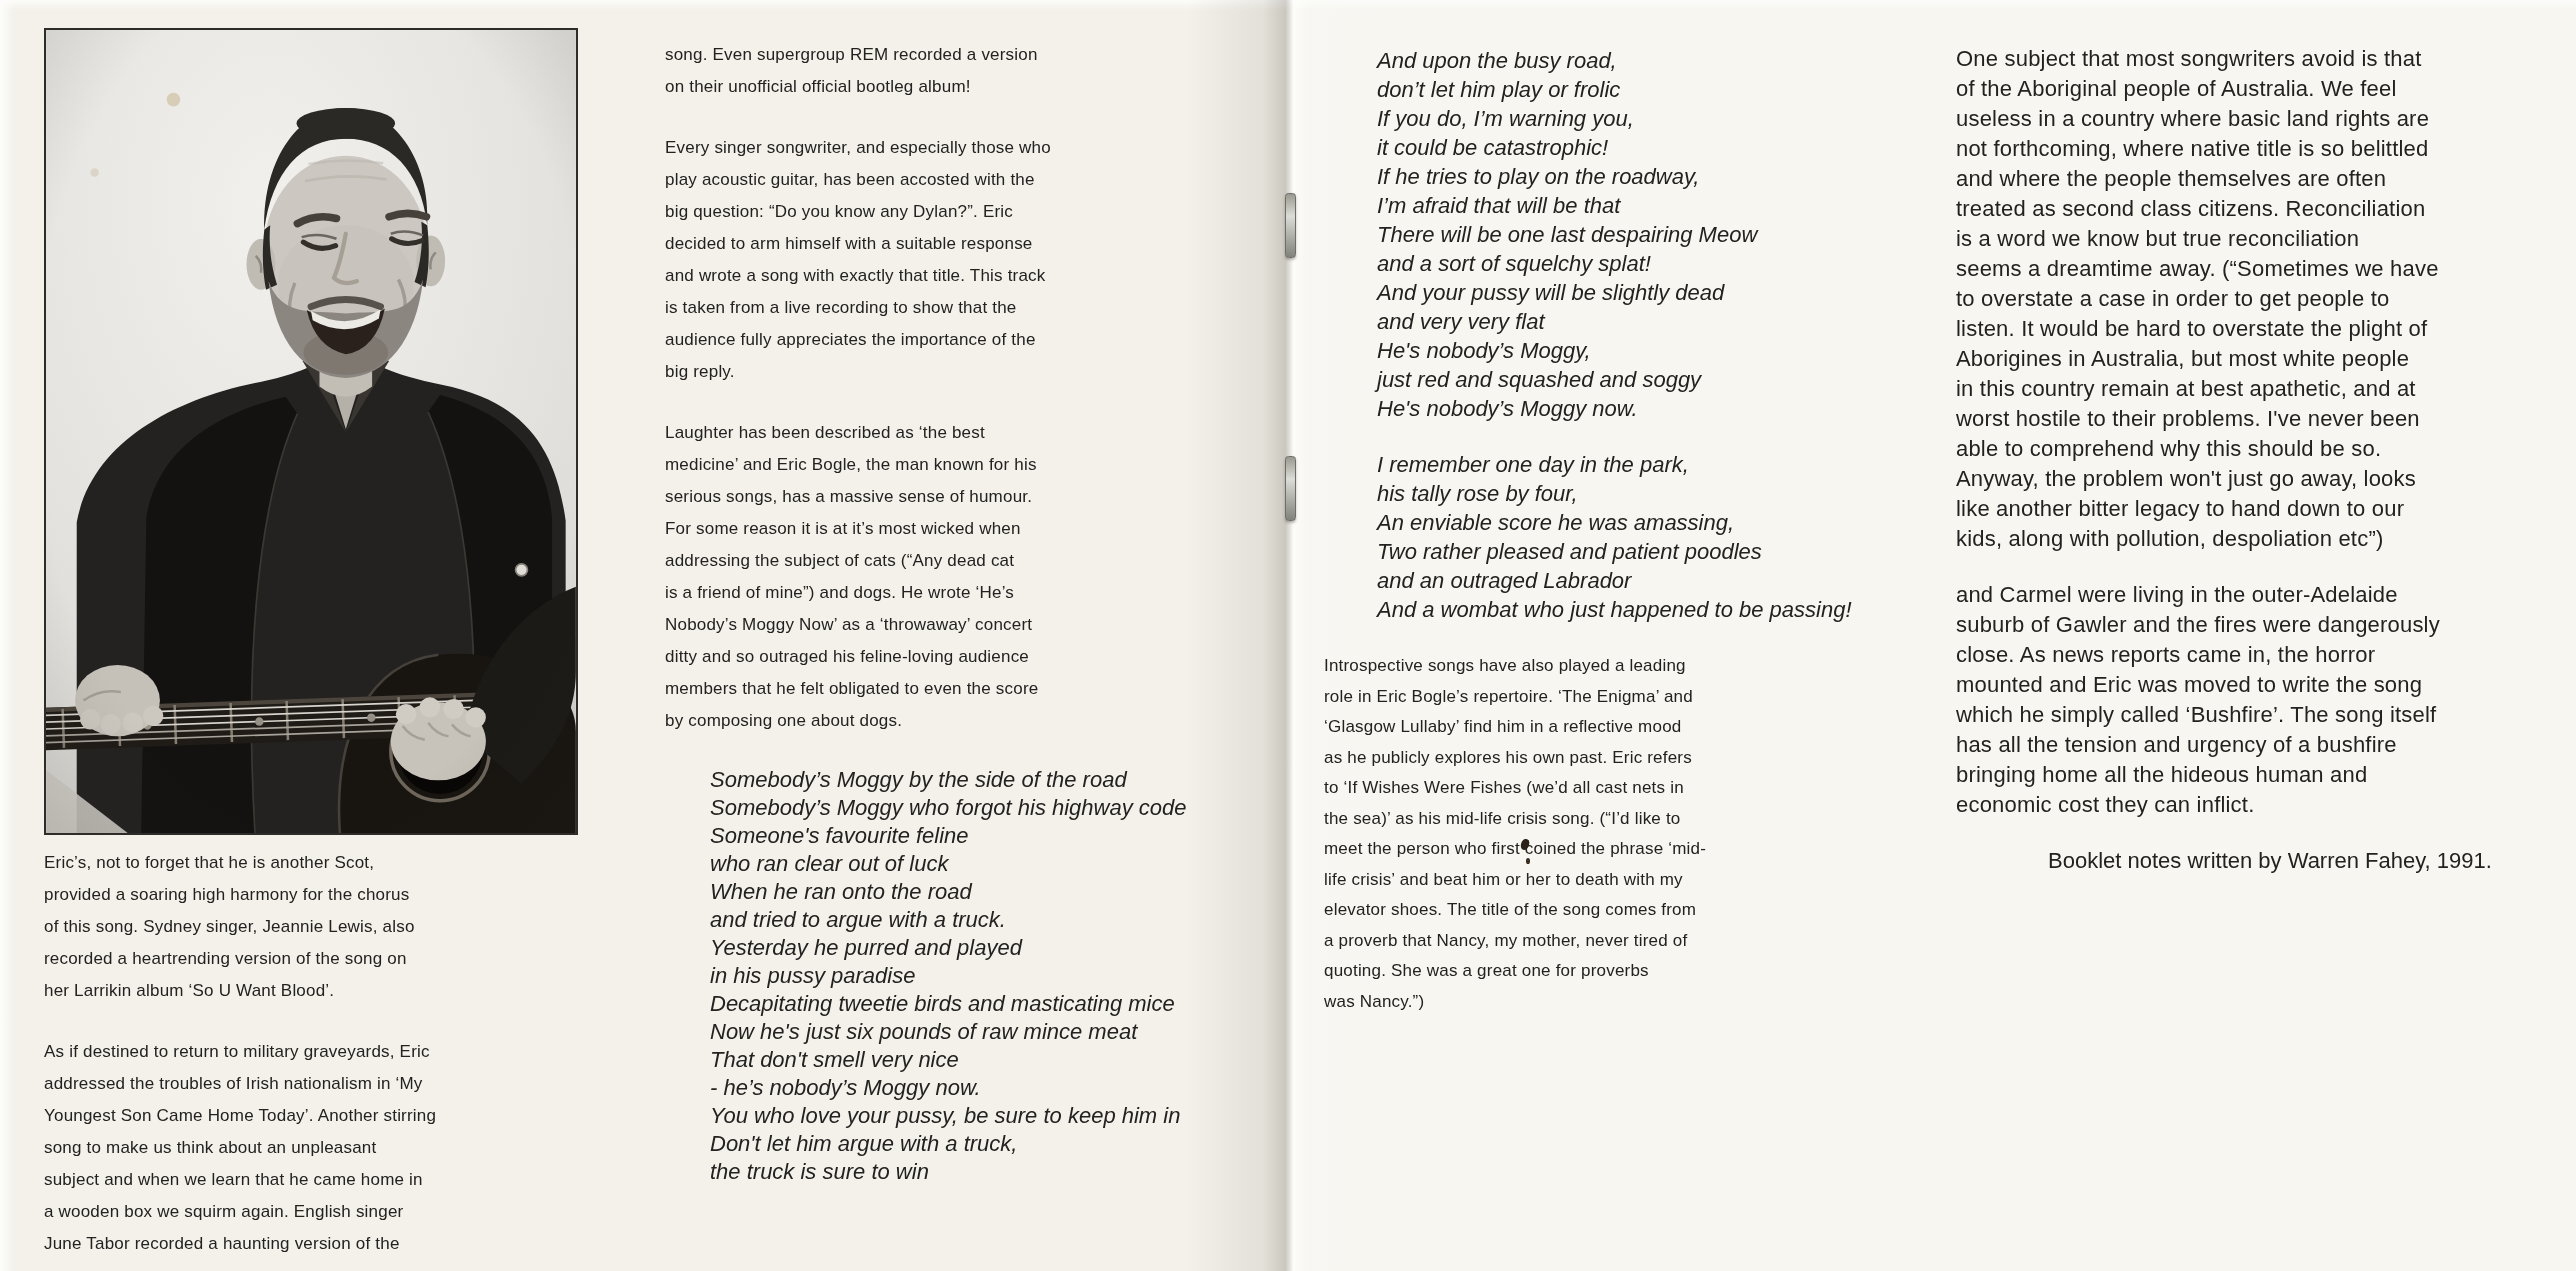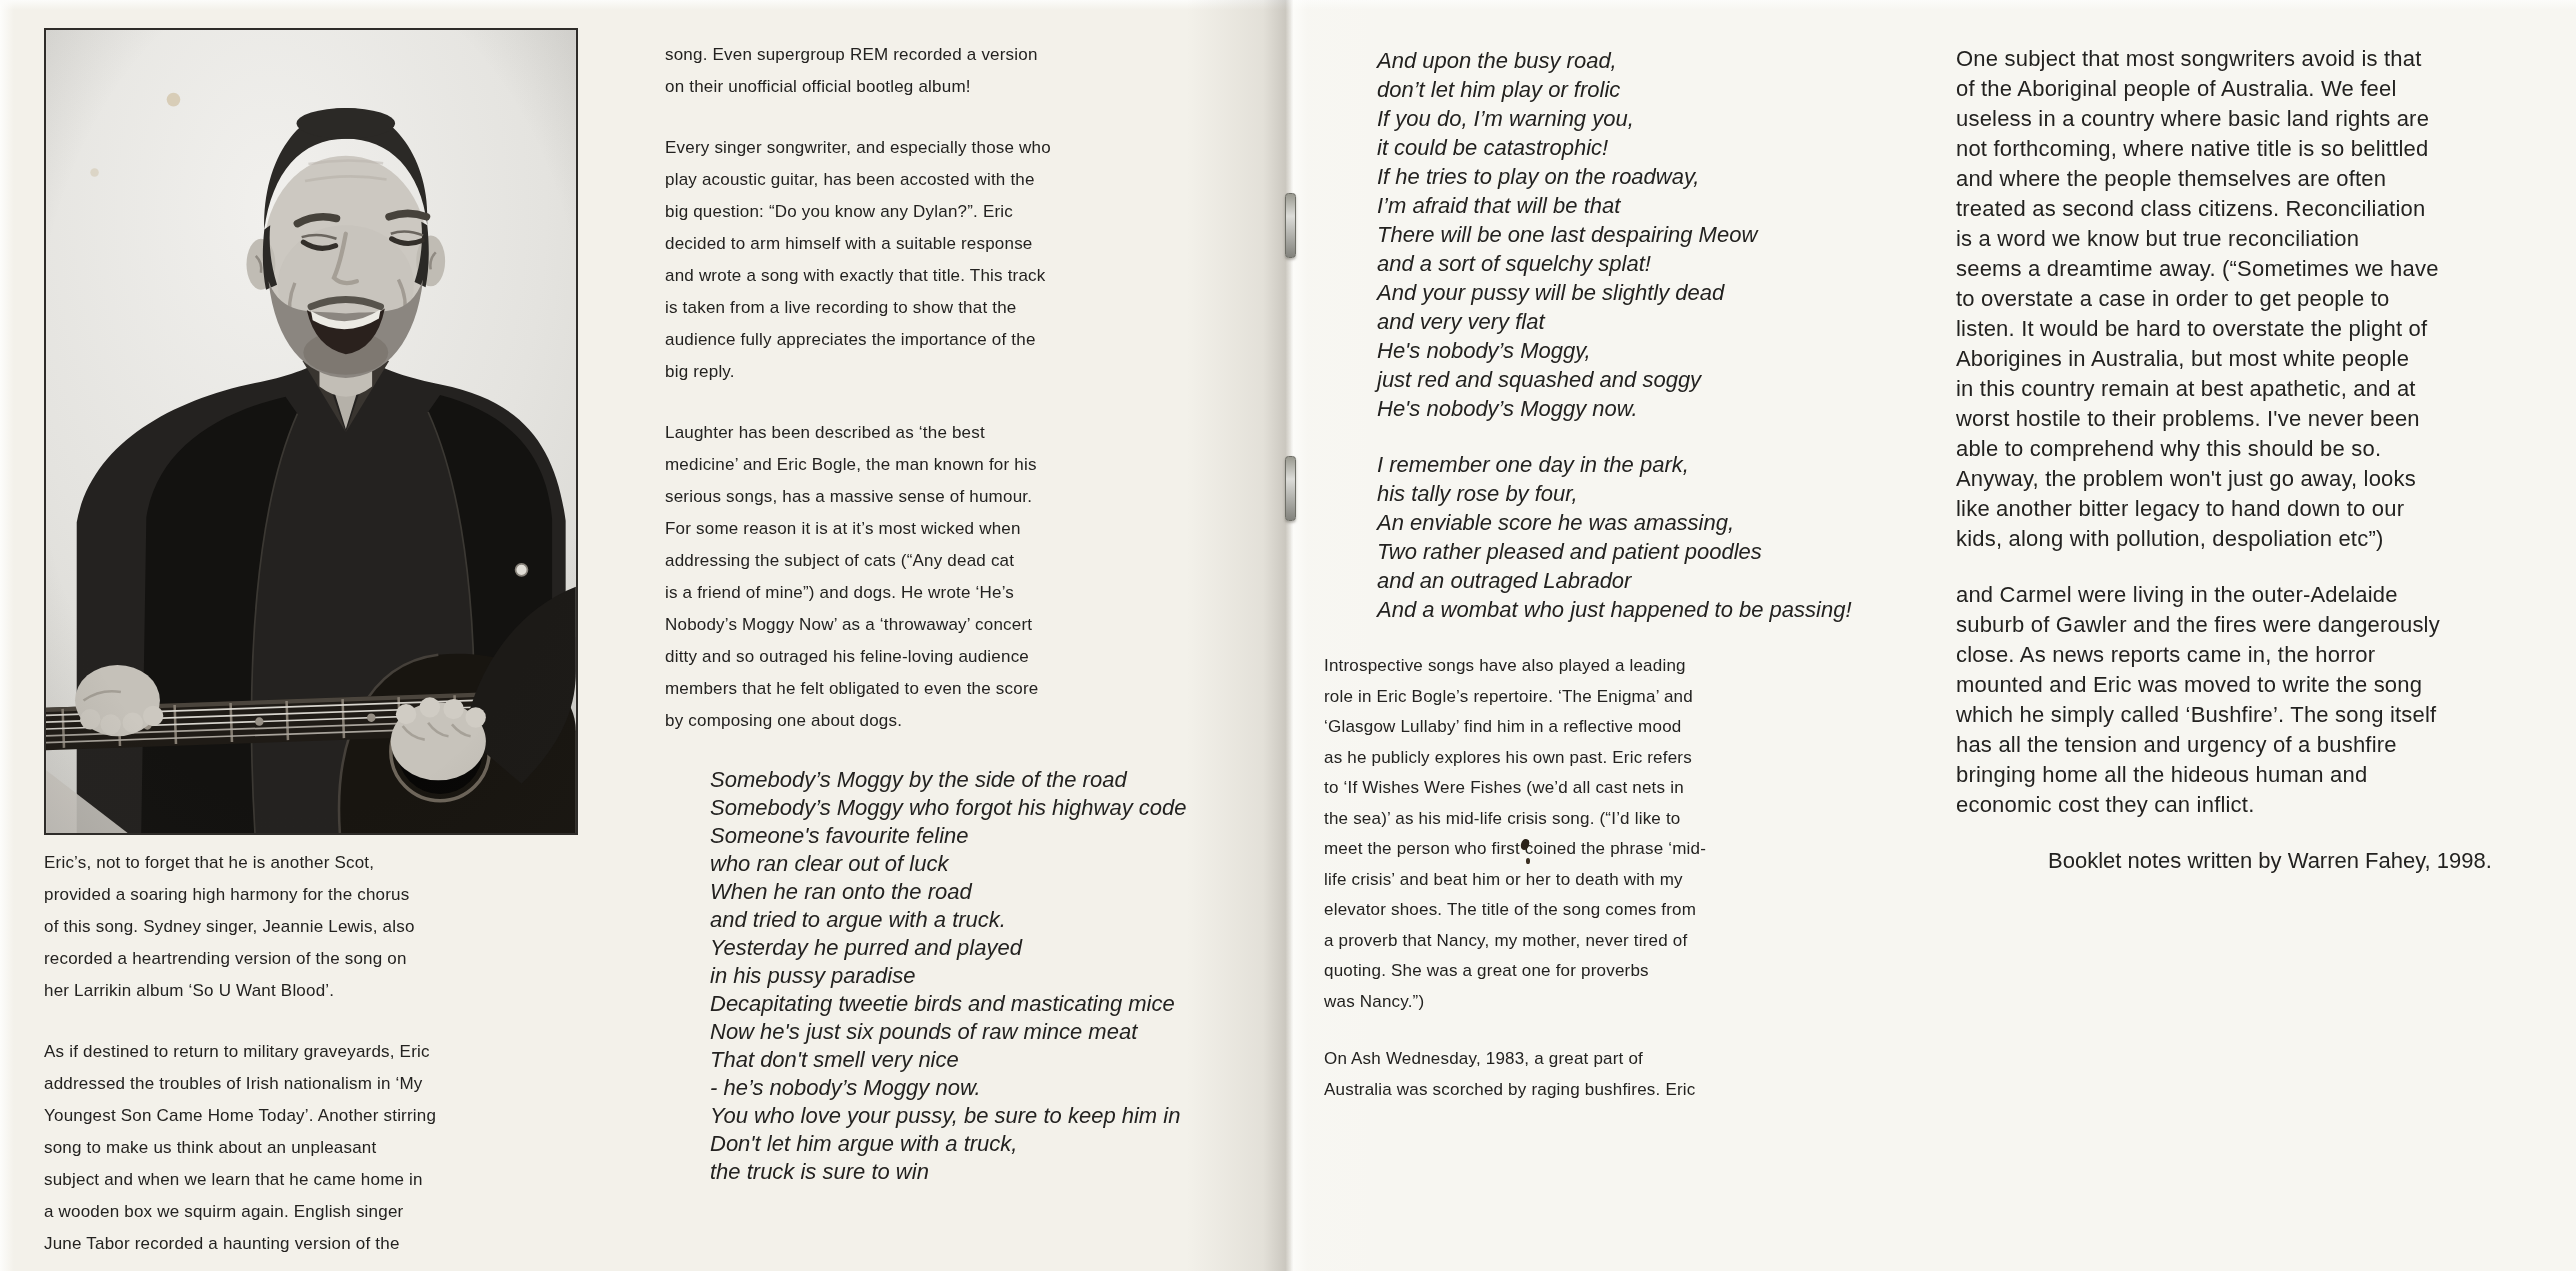--- a/index.html
+++ b/index.html
@@ -266,22 +266,20 @@
 ‘Glasgow Lullaby’ find him in a reflective mood
 as he publicly explores his own past. Eric refers
 to ‘If Wishes Were Fishes (we’d all cast nets in
 the sea)’ as his mid-life crisis song. (“I’d like to
 meet the person who first coined the phrase ‘mid-
 life crisis’ and beat him or her to death with my
 elevator shoes. The title of the song comes from
 a proverb that Nancy, my mother, never tired of
 quoting. She was a great one for proverbs
 was Nancy.”)</p>
-    <p class="body">On Ash Wednesday, 1983, a great part of
-Australia was scorched by raging bushfires. Eric</p>
   </div>
 
   <div class="col col4">
     <p class="body">One subject that most songwriters avoid is that
 of the Aboriginal people of Australia. We feel
 useless in a country where basic land rights are
 not forthcoming, where native title is so belittled
 and where the people themselves are often
 treated as second class citizens. Reconciliation
 is a word we know but true reconciliation
@@ -296,19 +294,19 @@
 like another bitter legacy to hand down to our
 kids, along with pollution, despoliation etc”)</p>
     <p class="body">and Carmel were living in the outer-Adelaide
 suburb of Gawler and the fires were dangerously
 close. As news reports came in, the horror
 mounted and Eric was moved to write the song
 which he simply called ‘Bushfire’. The song itself
 has all the tension and urgency of a bushfire
 bringing home all the hideous human and
 economic cost they can inflict.</p>
-    <p class="credit">Booklet notes written by Warren Fahey, 1998.</p>
+    <p class="credit">Booklet notes written by Warren Fahey, 1991.</p>
   </div>
 
   <div class="ink-blot"></div>
   <div class="ink-speck"></div>
 </div>
 
 
 </body></html>

